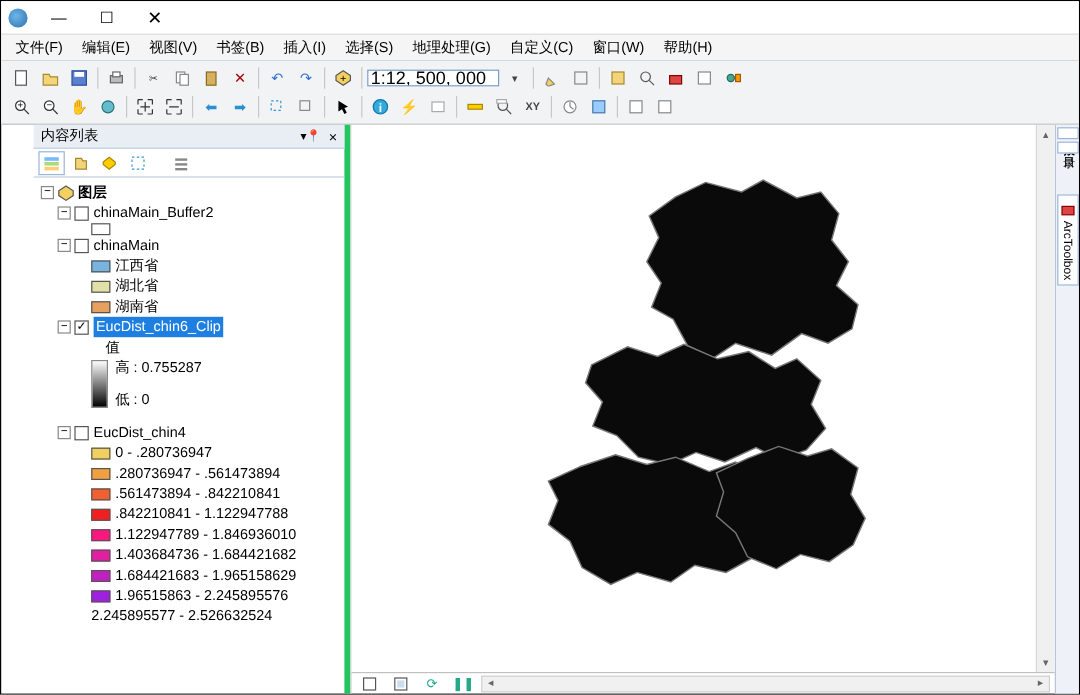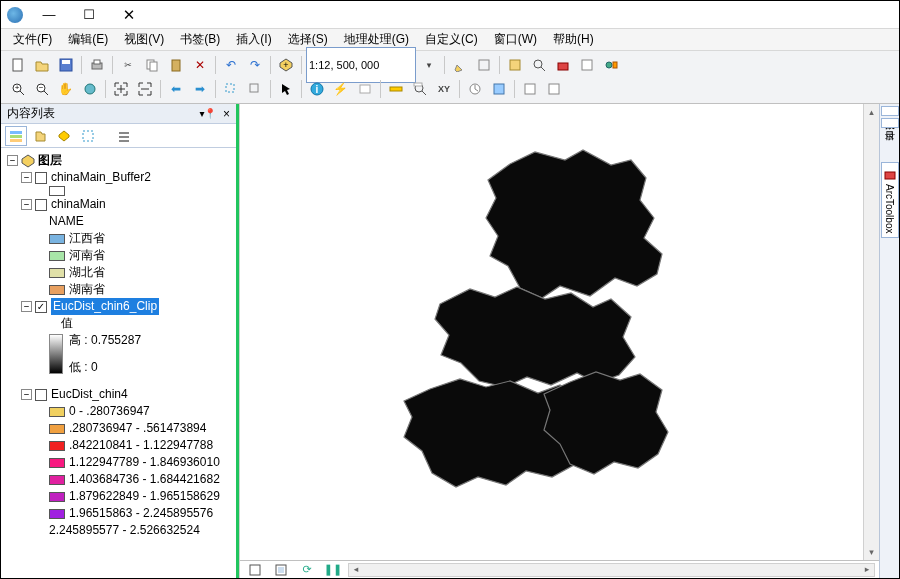--- a/index.html
+++ b/index.html
@@ -10,24 +10,24 @@
   .titlebar .title { flex: 1; font-size: 12px; }
   .titlebar .winbtns { display: flex; }
   .winbtn { width: 40px; height: 24px; display: flex; align-items: center; justify-content: center; font-family: Arial; font-size: 13px; }
   .winbtn.close { font-size: 15px; }
   .menubar { height: 22px; display: flex; align-items: center; padding: 0 4px; background: #f5f5f5; border-bottom: 1px solid #d8d8d8; }
   .menuitem { padding: 2px 8px; cursor: default; }
   .toolbars { background: #f2f3f5; border-bottom: 1px solid #c0c0c0; padding: 2px 2px; }
   .tbrow { display: flex; align-items: center; height: 24px; }
   .tb { display: flex; align-items: center; gap: 2px; padding: 0 4px; position: relative; }
   .tbtn { width: 22px; height: 20px; display: flex; align-items: center; justify-content: center; border-radius: 2px; }
-  .scale-input { width: 110px; height: 36px; font-size: 11px; border: 1px solid #7a9ccc; padding: 0 2px; background: #fff; }
+  .scale-input { width: 110px; height: 14px; font-size: 15px; border: 1px solid #7a9ccc; padding: 0 2px; background: #fff; }
   .sep { width: 1px; height: 18px; background: #c8c8c8; margin: 0 2px; }
   .body { flex: 1; display: flex; min-height: 0; }
-  .tocpanel { width: 238px; border-right: 3px solid #22c55e; display: flex; flex-direction: column; min-height: 0; }
+  .tocpanel { width: 264px; border-right: 5px solid #22c55e; display: flex; flex-direction: column; min-height: 0; margin-left: 27px; }
   .tochdr { height: 20px; background: #e9eef5; border-bottom: 1px solid #c0cde0; display: flex; align-items: center; padding: 0 6px; font-size: 12px; }
   .tochdr .spacer { flex: 1; }
   .toctabs { height: 24px; display: flex; align-items: center; gap: 2px; padding: 2px 4px; border-bottom: 1px solid #c0cde0; }
   .toctab { width: 22px; height: 20px; display: flex; align-items: center; justify-content: center; border: 1px solid transparent; }
   .toctab.active { border-color: #9ab5d9; background: #fff; }
   .toctree { flex: 1; overflow: auto; padding: 4px 0 4px 4px; font-size: 12px; line-height: 17px; }
   .toctree::-webkit-scrollbar { width: 14px; height: 14px; }
   .toctree::-webkit-scrollbar-thumb { background: #c5c5c5; }
   .node { display: flex; align-items: center; padding: 0 2px; white-space: nowrap; }
   .exp { width: 11px; height: 11px; border: 1px solid #888; display: inline-flex; align-items: center; justify-content: center; font-size: 9px; line-height: 9px; margin-right: 3px; background: #fff; font-family: monospace;}
@@ -360,34 +360,25 @@
             <span class="indent" style="width:42px"></span>
             <span class="swatch" style="background:#fff"></span>
           </div>
 
         <div class="node">
             <span class="indent" style="width:14px"></span>
             <span class="exp">−</span>
             <span class="chk"></span>
             <span>chinaMain</span>
           </div>
-        <div class="node">
-            <span class="indent" style="width:42px"></span>
-            <span>NAME</span>
-          </div>
         <div id="provinces">
             <div class="node">
               <span class="indent" style="width:42px"></span>
               <span class="swatch" style="background:#79b3e0"></span>
               <span>江西省</span>
-            </div>
-            <div class="node">
-              <span class="indent" style="width:42px"></span>
-              <span class="swatch" style="background:#a8e6a8"></span>
-              <span>河南省</span>
             </div>
             <div class="node">
               <span class="indent" style="width:42px"></span>
               <span class="swatch" style="background:#e0e0a8"></span>
               <span>湖北省</span>
             </div>
             <div class="node">
               <span class="indent" style="width:42px"></span>
               <span class="swatch" style="background:#e8a060"></span>
               <span>湖南省</span>
@@ -426,37 +417,42 @@
               <span class="swatch" style="background:#f0d060"></span>
               <span>0 - .280736947</span>
             </div>
             <div class="node">
               <span class="indent" style="width:42px"></span>
               <span class="swatch" style="background:#f0a040"></span>
               <span>.280736947 - .561473894</span>
             </div>
             <div class="node">
               <span class="indent" style="width:42px"></span>
+              <span class="swatch" style="background:#f06030"></span>
+              <span>.561473894 - .842210841</span>
+            </div>
+            <div class="node">
+              <span class="indent" style="width:42px"></span>
               <span class="swatch" style="background:#f02020"></span>
               <span>.842210841 - 1.122947788</span>
             </div>
             <div class="node">
               <span class="indent" style="width:42px"></span>
               <span class="swatch" style="background:#f81880"></span>
               <span>1.122947789 - 1.846936010</span>
             </div>
             <div class="node">
               <span class="indent" style="width:42px"></span>
               <span class="swatch" style="background:#e020a0"></span>
               <span>1.403684736 - 1.684421682</span>
             </div>
             <div class="node">
               <span class="indent" style="width:42px"></span>
               <span class="swatch" style="background:#c020c0"></span>
-              <span>1.879622849 - 1.965158629</span>
+              <span>1.684421683 - 1.965158629</span>
             </div>
             <div class="node">
               <span class="indent" style="width:42px"></span>
               <span class="swatch" style="background:#a020e0"></span>
               <span>1.96515863 - 2.245895576</span>
             </div>
             <div class="node">
               <span class="indent" style="width:42px"></span>
               <span>2.245895577 - 2.526632524</span>
             </div>

